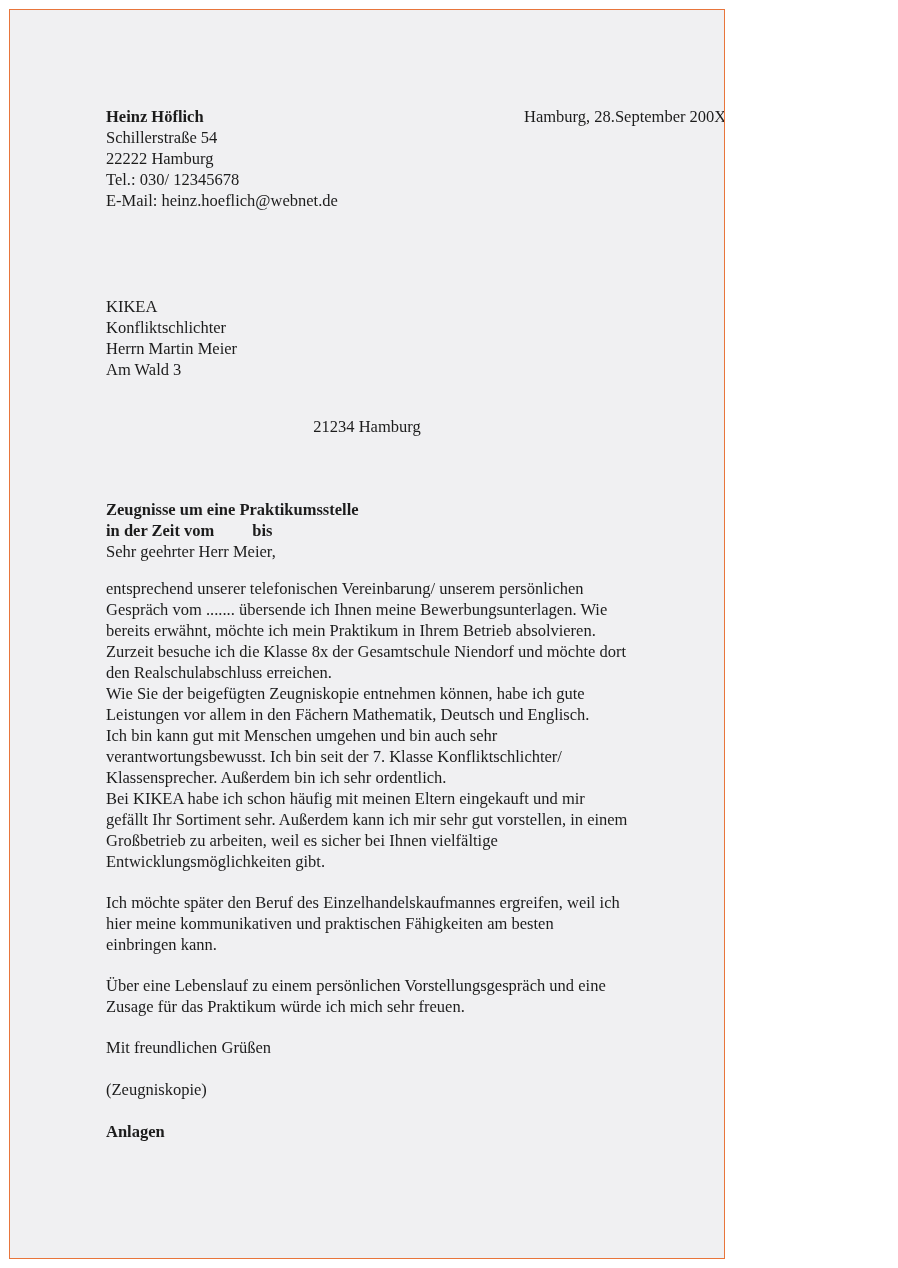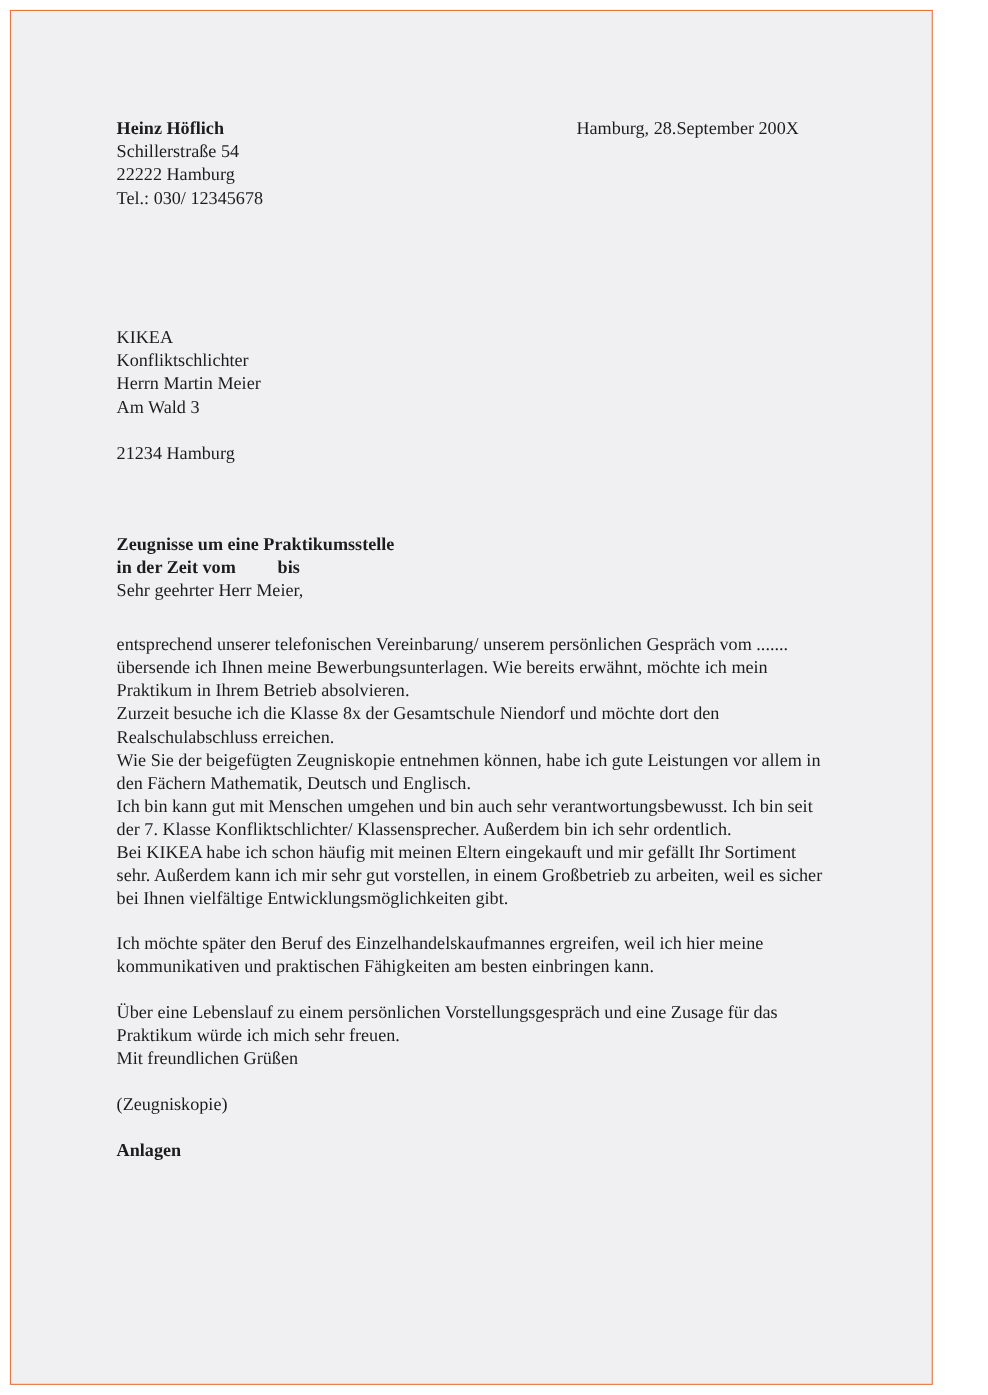--- a/index.html
+++ b/index.html
@@ -9,21 +9,21 @@
   }
   body {
     width: 898px;
     height: 1268px;
     font-family: "Liberation Serif", serif;
   }
   .page-frame {
     position: absolute;
     left: 9px;
     top: 9px;
-    width: 839px;
+    width: 716px;
     height: 1250px;
     box-sizing: border-box;
     border: 1.5px solid #e8753b;
     background: #f0f0f2;
     overflow: hidden;
   }
   .sheet {
     position: absolute;
     left: 0;
     top: 0;
@@ -56,42 +56,44 @@
     top: 0;
     white-space: nowrap;
   }
   .recipient {
     margin-top: 78px;
   }
   .recipient div {
     white-space: nowrap;
   }
   .recipient .city {
-    margin-top: 21px;
+    margin-top: 36px;
+    text-align: center;
   }
   .subject {
     margin-top: 62px;
     font-weight: bold;
   }
   .subject .line2 .gap {
     display: inline-block;
     width: 38px;
   }
   .salutation {
   }
   .body-block {
-    margin-top: 28px;
+    margin-top: 16px;
   }
   .body-block p {
     margin: 0 0 20px 0;
   }
   .body-block p.tight {
     margin-bottom: 0;
   }
   .closing {
+    margin-top: 20px;
   }
   .signature {
     margin-top: 21px;
   }
   .attachments-title {
     margin-top: 21px;
     font-weight: bold;
   }
   .attachments-list div {
     white-space: nowrap;
@@ -102,20 +104,21 @@
 
 <div class="page-frame">
   <div class="sheet">
 
     <div class="header-row">
       <div class="sender">
         <div class="name">Heinz Höflich</div>
         <div>Schillerstraße 54</div>
         <div>22222 Hamburg</div>
         <div>Tel.: 030/ 12345678</div>
+        <div>E-Mail: heinz.hoeflich@webnet.de</div>
       </div>
       <div class="date-line">Hamburg, 28.September 200X</div>
     </div>
 
     <div class="recipient">
       <div>KIKEA</div>
       <div>Konfliktschlichter</div>
       <div>Herrn Martin Meier</div>
       <div>Am Wald 3</div>
       <div class="city">21234 Hamburg</div>

